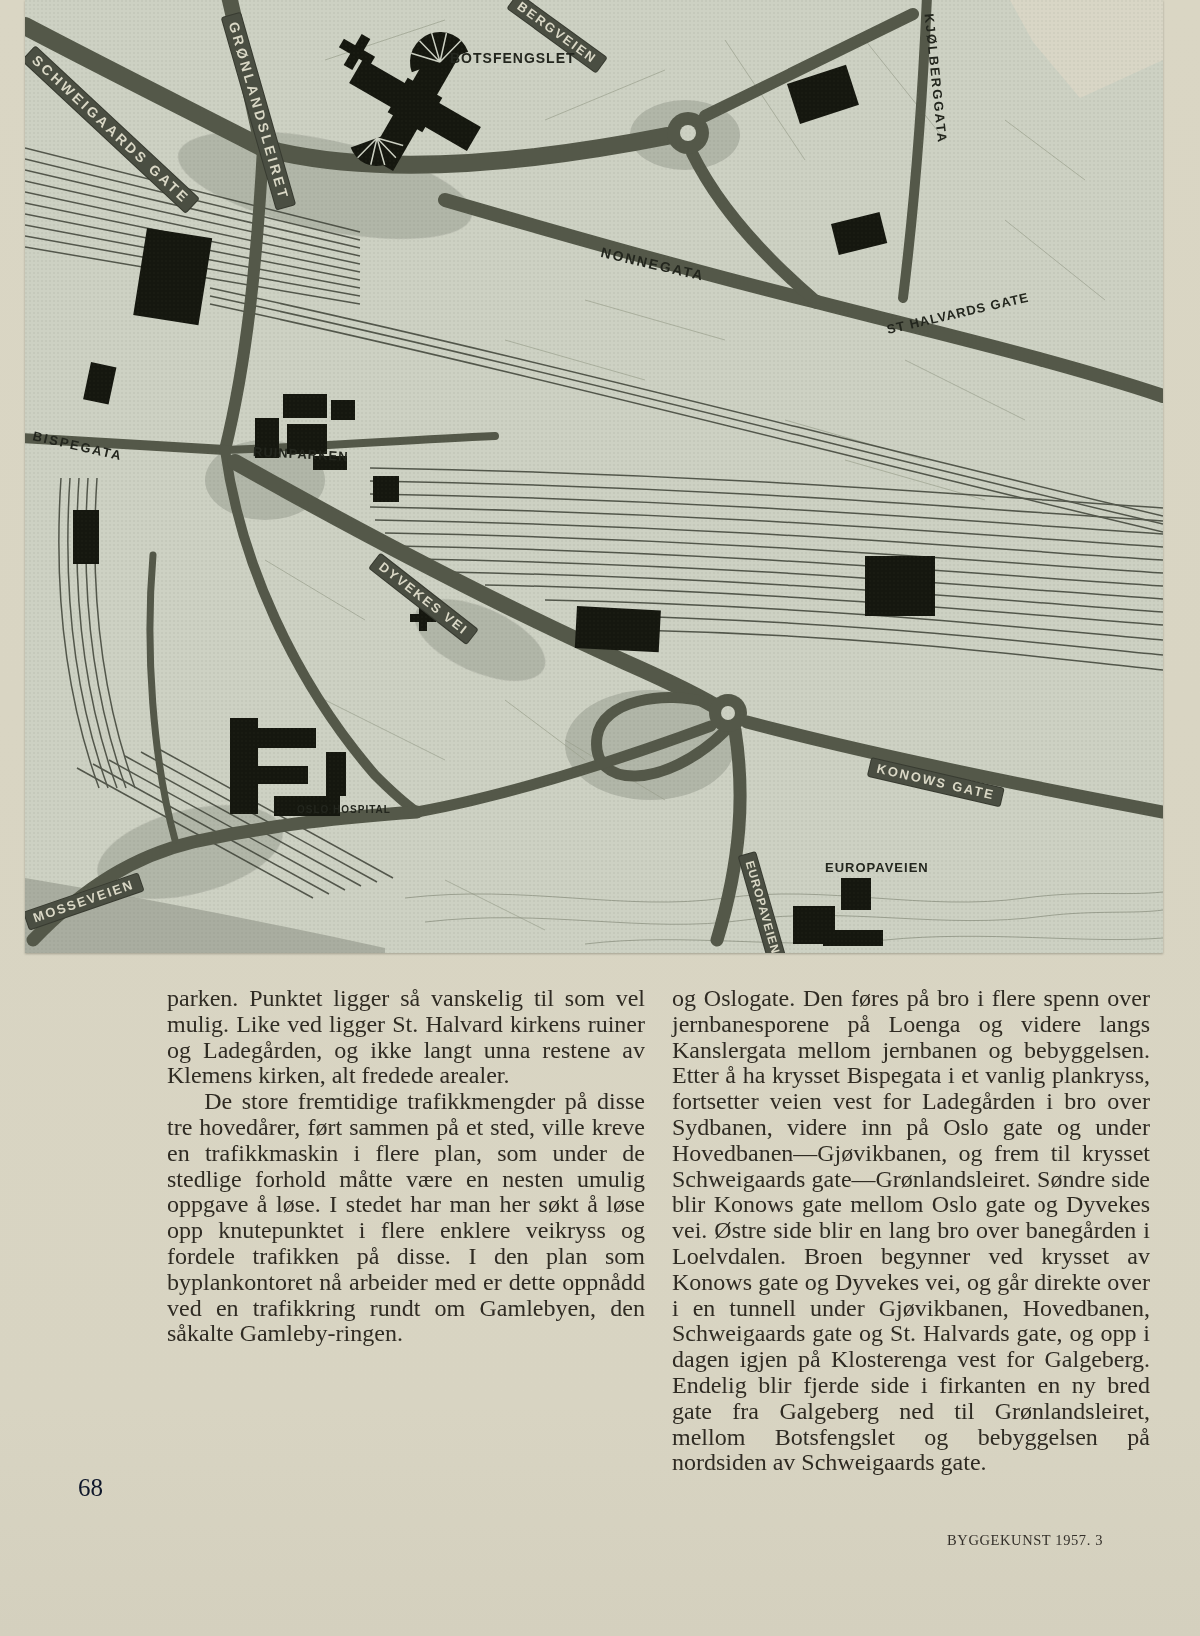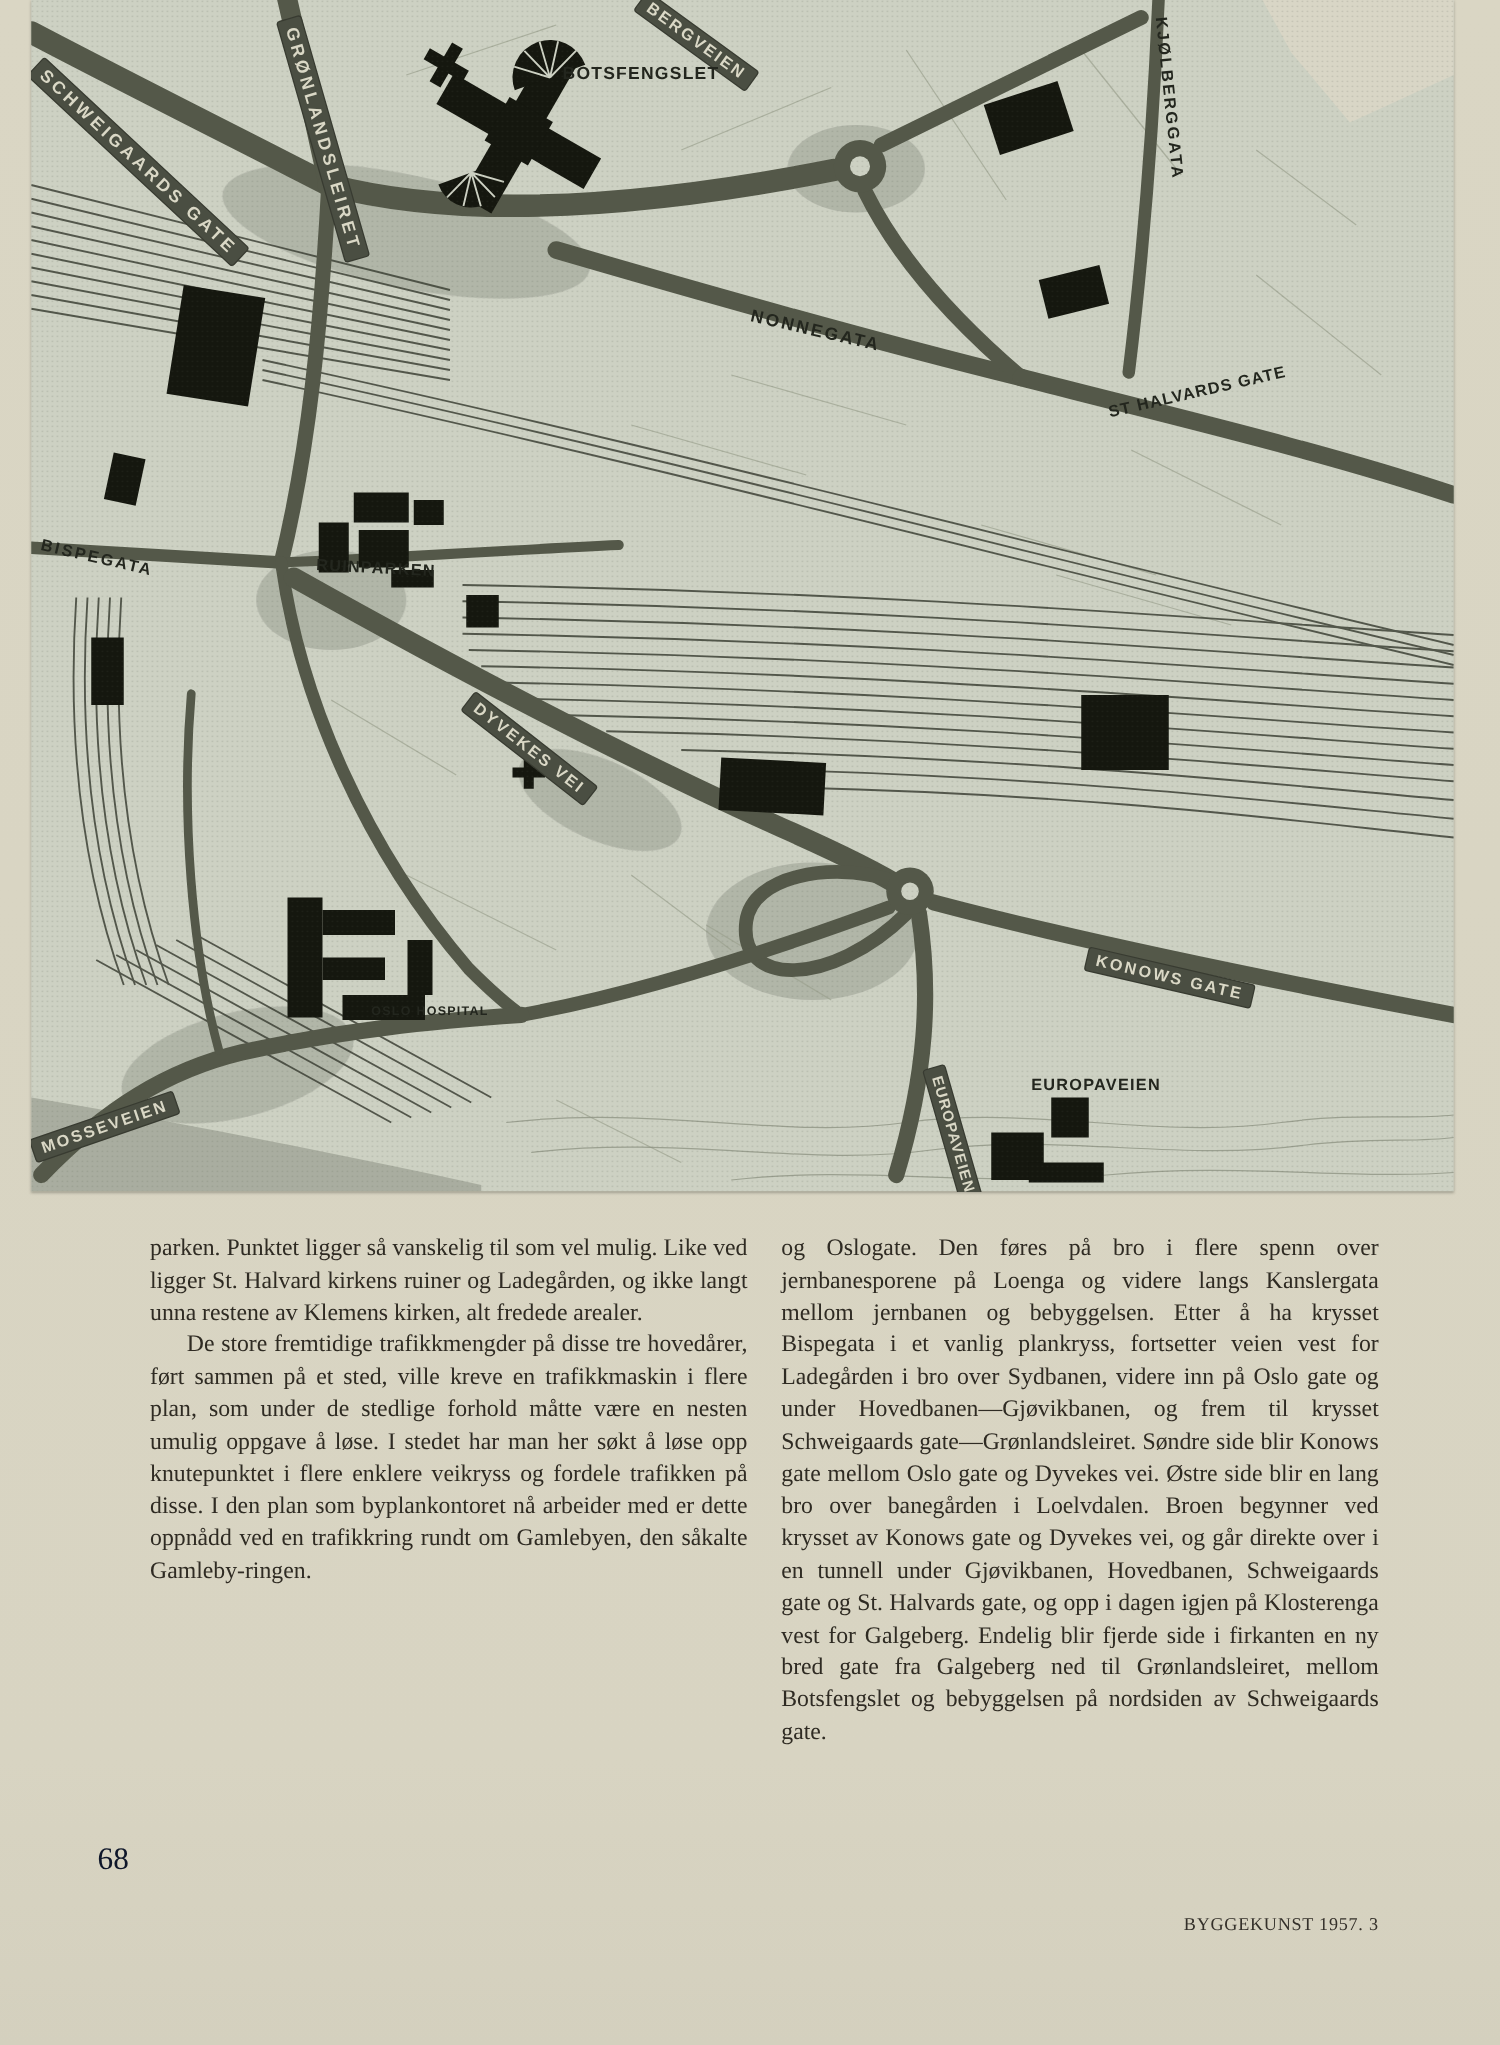--- a/index.html
+++ b/index.html
@@ -19,21 +19,21 @@
     font-size:13px;letter-spacing:2px;white-space:nowrap;color:#23261e;
     transform-origin:0 50%;
   }
   .mlabel.road{
     background:#4a4e42;color:#dad8c6;padding:1px 7px 2px;border-radius:2px;
     box-shadow:0 0 0 1px #383b31;
   }
   
   .col{
     position:absolute;top:986px;width:478px;
-    font-size:19px;line-height:25.8px;text-align:justify;color:#2f2b23;
+    font-size:24px;line-height:25.8px;text-align:justify;color:#2f2b23;margin-left:47px;
   }
   .col p{margin:0}
   .col p.ind{text-indent:1.55em}
   #colL{left:120px}
   #colR{left:625px}
   
   .pageno{position:absolute;left:78px;top:1474px;font-size:25px;color:#0f172a}
   .credit{
     position:absolute;left:625px;top:1484px;width:478px;text-align:right;
     font-size:14.5px;letter-spacing:.6px;color:#34302a;margin-top:48px;

